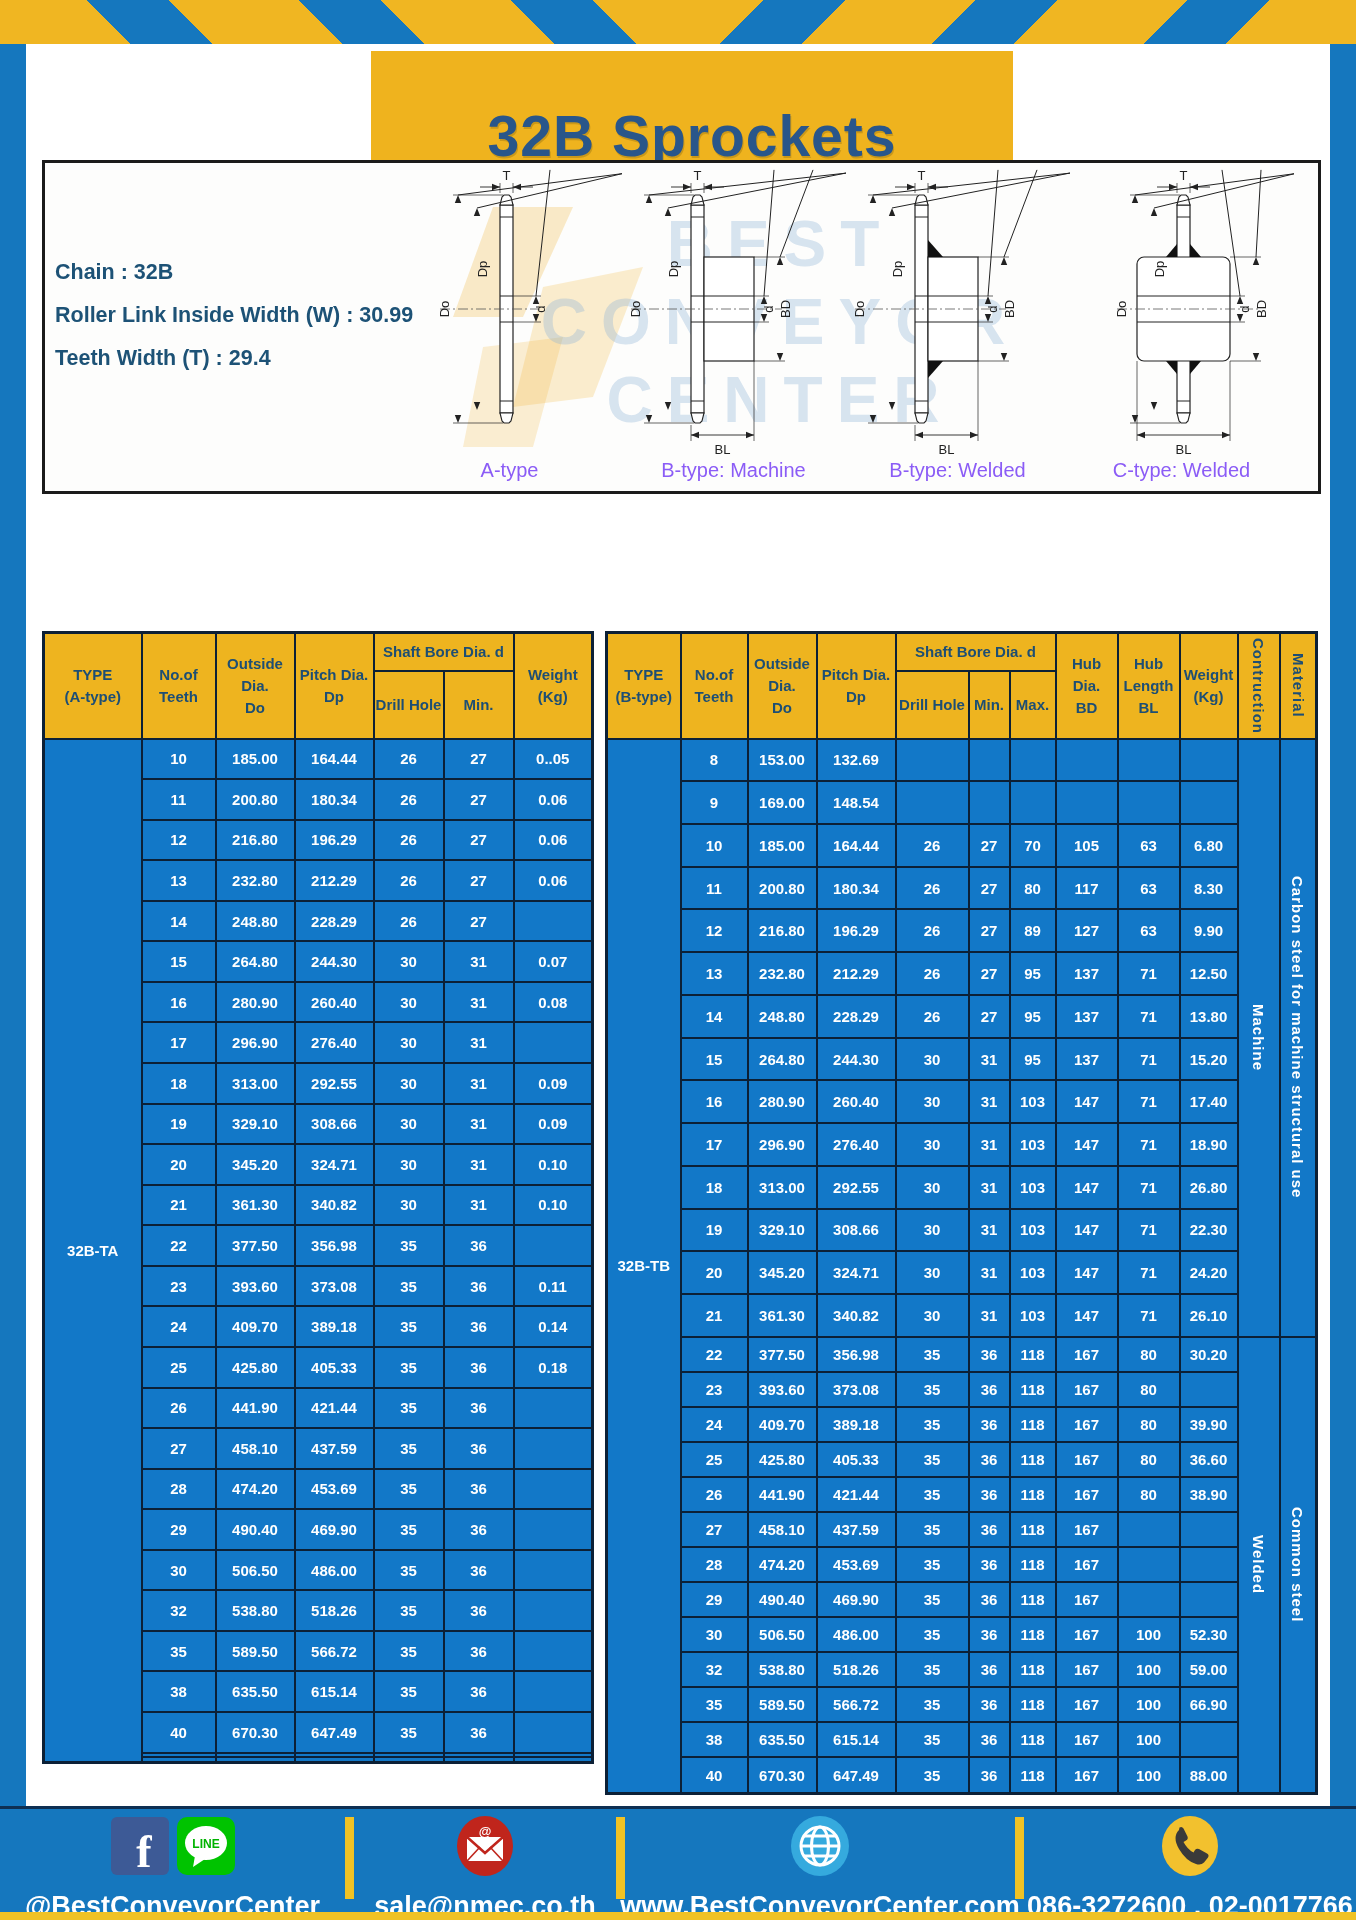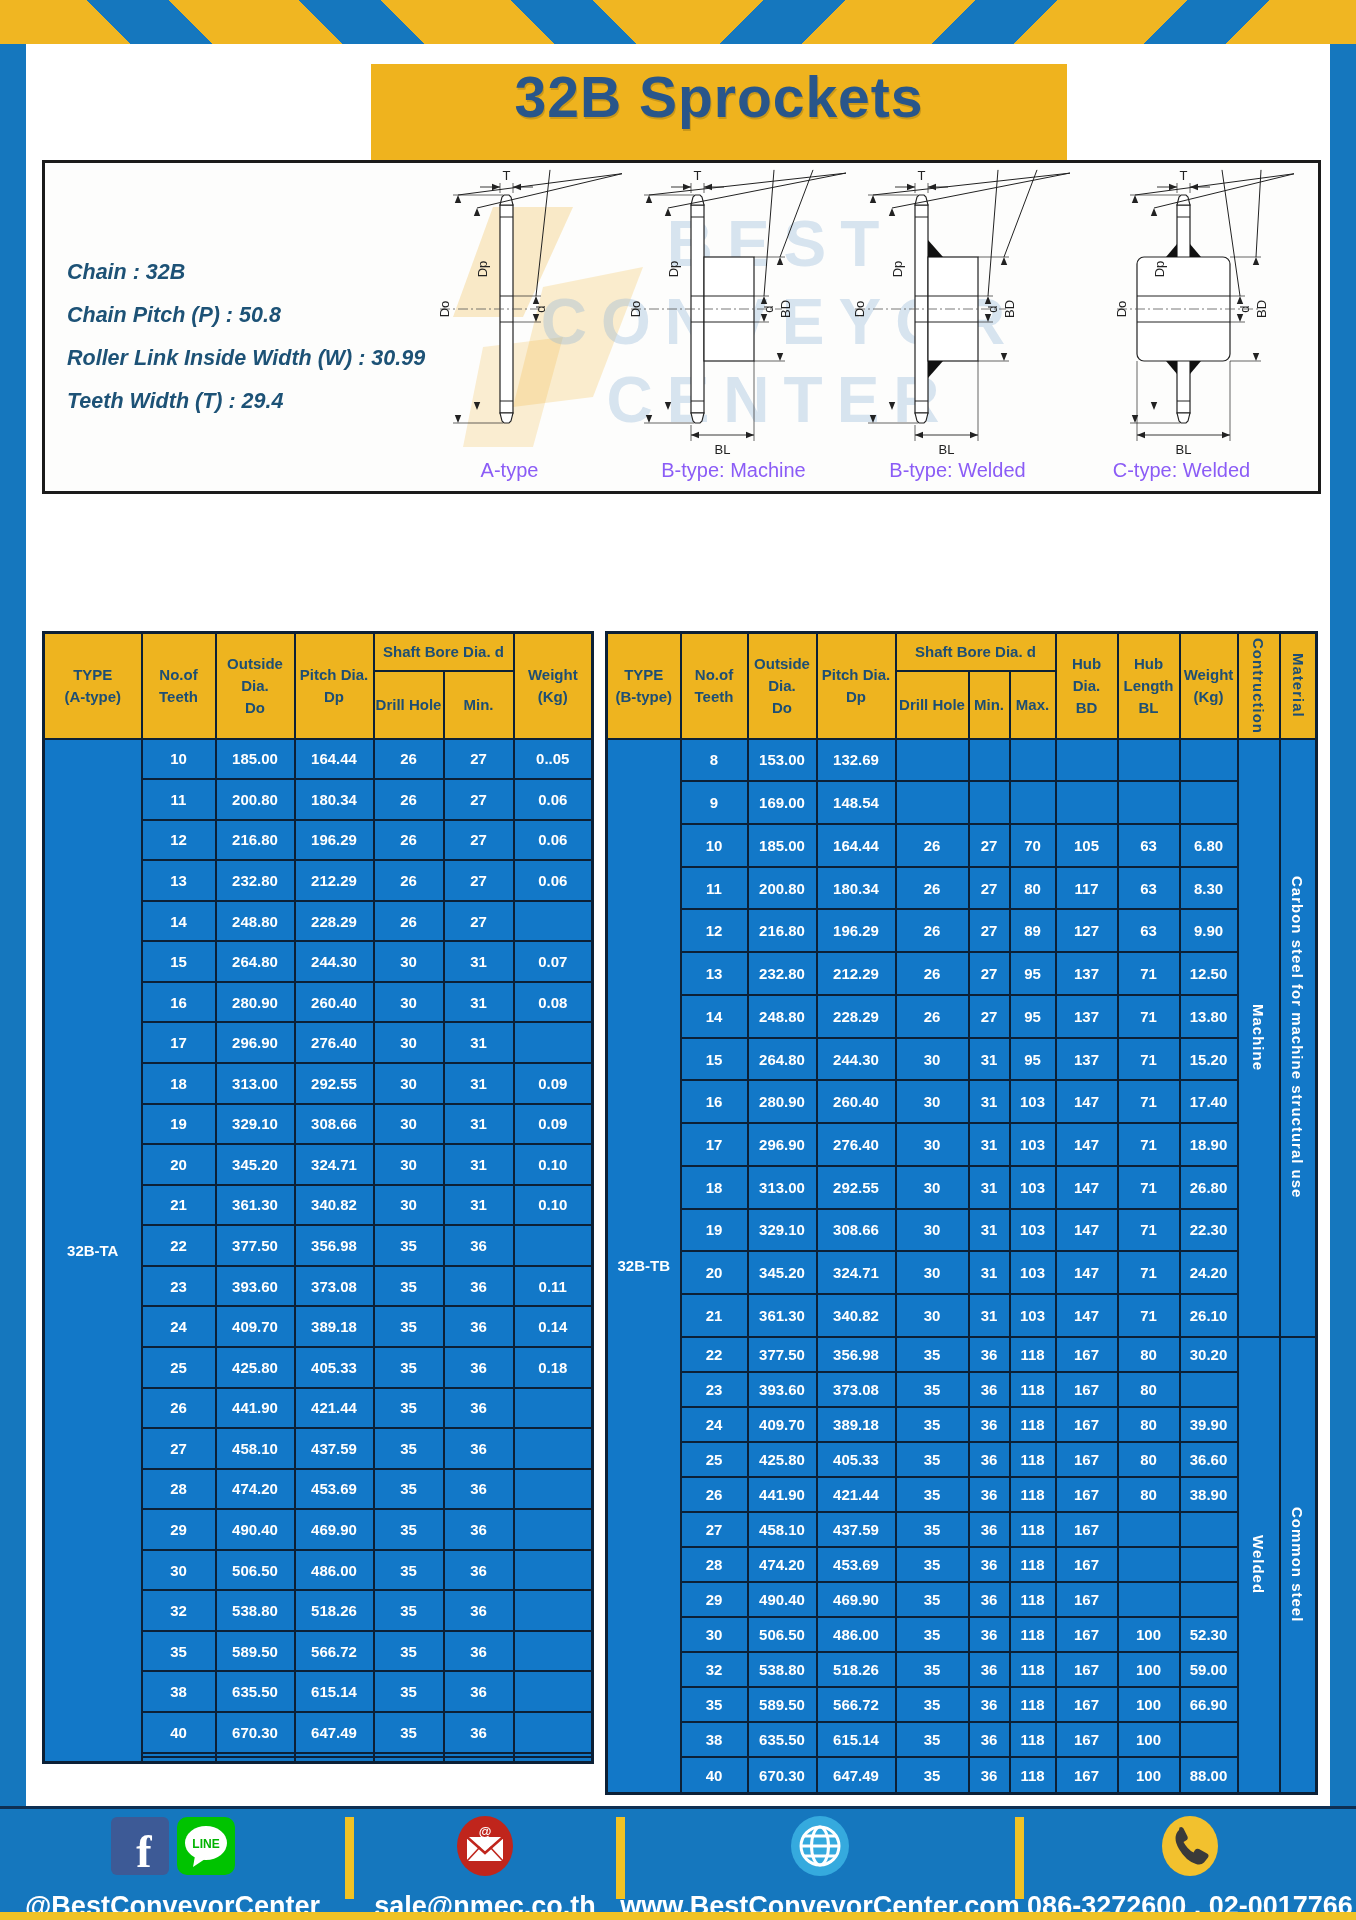--- a/index.html
+++ b/index.html
@@ -4,25 +4,25 @@
 <style>
   html,body{margin:0;padding:0;}
   body{width:1356px;height:1920px;position:relative;font-family:"Liberation Sans",sans-serif;background:#1577be;overflow:hidden;}
   #page{position:absolute;inset:0;}
   
   .stripeband{position:absolute;top:0;height:44px;}
   .stripeband.left{left:0;width:50%;background:repeating-linear-gradient(45deg,#f0b622 0 92px,#1577be 92px 150px);}
   .stripeband.right{right:0;width:50%;background:repeating-linear-gradient(-45deg,#f0b622 0 92px,#1577be 92px 150px);}
   .whitepanel{position:absolute;left:26px;top:44px;width:1304px;height:1762px;background:#ffffff;}
   
-  .titlebanner{position:absolute;left:371px;top:64px;width:696px;height:118px;background:#efb31e;display:flex;align-items:flex-start;justify-content:center;}
+  .titlebanner{position:absolute;left:371px;top:51px;width:642px;height:118px;background:#efb31e;display:flex;align-items:flex-end;justify-content:center;}
   .titlebanner .t{font-size:57px;font-weight:bold;color:#29568a;letter-spacing:1px;text-shadow:1px 2px 0 rgba(90,70,10,.25);}
   
   .specbox{position:absolute;left:42px;top:160px;width:1273px;height:328px;background:#fdfdfc;border:3px solid #1b1b1b;}
-  .speclines{position:absolute;left:22px;top:88px;z-index:3;font-style:italic;}
+  .speclines{position:absolute;left:10px;top:88px;z-index:3;}
   .speclines div{font-size:21.5px;font-weight:bold;color:#1d5276;line-height:43px;white-space:nowrap;}
   .wmark{position:absolute;left:455px;top:42px;width:560px;z-index:1;text-align:center;color:rgba(140,178,214,.34);font-weight:bold;font-size:64px;letter-spacing:14px;line-height:1.22;pointer-events:none;}
   .wlogo{position:absolute;left:408px;top:34px;z-index:0;pointer-events:none;}
   .diag{position:absolute;top:6px;width:225px;height:318px;z-index:2;display:flex;flex-direction:column;align-items:center;}
   .diag .cap{font-size:20px;color:#8b5cf6;margin-top:-2px;}
   
   table.spk{position:absolute;border-collapse:collapse;table-layout:fixed;background:#1278c8;border:3px solid #0c2036;}
   #tableA{left:42px;top:631px;width:549px;height:1133px;}
   #tableB{left:605px;top:631px;width:710px;height:1164px;}
   table.spk th{white-space:pre-line;color:#1d4e74;font-weight:bold;font-size:15px;background:#eeb41f;border:2.5px solid #0c2036;text-align:center;vertical-align:middle;line-height:1.45;padding:0;}
@@ -60,21 +60,20 @@
       <polygon points="90,90 190,70 140,200 60,210" fill="rgba(240,176,40,0.22)"></polygon>
       <polygon points="30,150 110,140 80,250 10,250" fill="rgba(240,176,40,0.20)"></polygon>
     </svg>
     <div class="wmark">
       <div>BEST</div>
       <div>CONVEYOR</div>
       <div>CENTER</div>
     </div>
     <div class="speclines">
       <div>Chain  : 32B</div>
-      <div>Chain Pitch (P)  :  50.8</div>
       <div>Roller Link Inside Width (W)  :  30.99</div>
       <div>Teeth Width (T)  :  29.4</div>
     </div>
     <div class="diag" style="left:352px;">
       <svg id="dg0" viewBox="0 0 225 292" width="225" height="292">
           <rect x="103" y="36" width="13" height="208" fill="#fff" stroke="#222" stroke-width="1.2"></rect>
           <polygon points="103,36 105,28 107,26 112,26 114,28 116,36" fill="#fff" stroke="#222" stroke-width="1.1"></polygon>
           <polygon points="103,244 105,252 107,254 112,254 114,252 116,244" fill="#fff" stroke="#222" stroke-width="1.1"></polygon>
           <line x1="103" y1="48" x2="116" y2="48" stroke="#222" stroke-width="1"></line>
           <line x1="103" y1="232" x2="116" y2="232" stroke="#222" stroke-width="1"></line>

